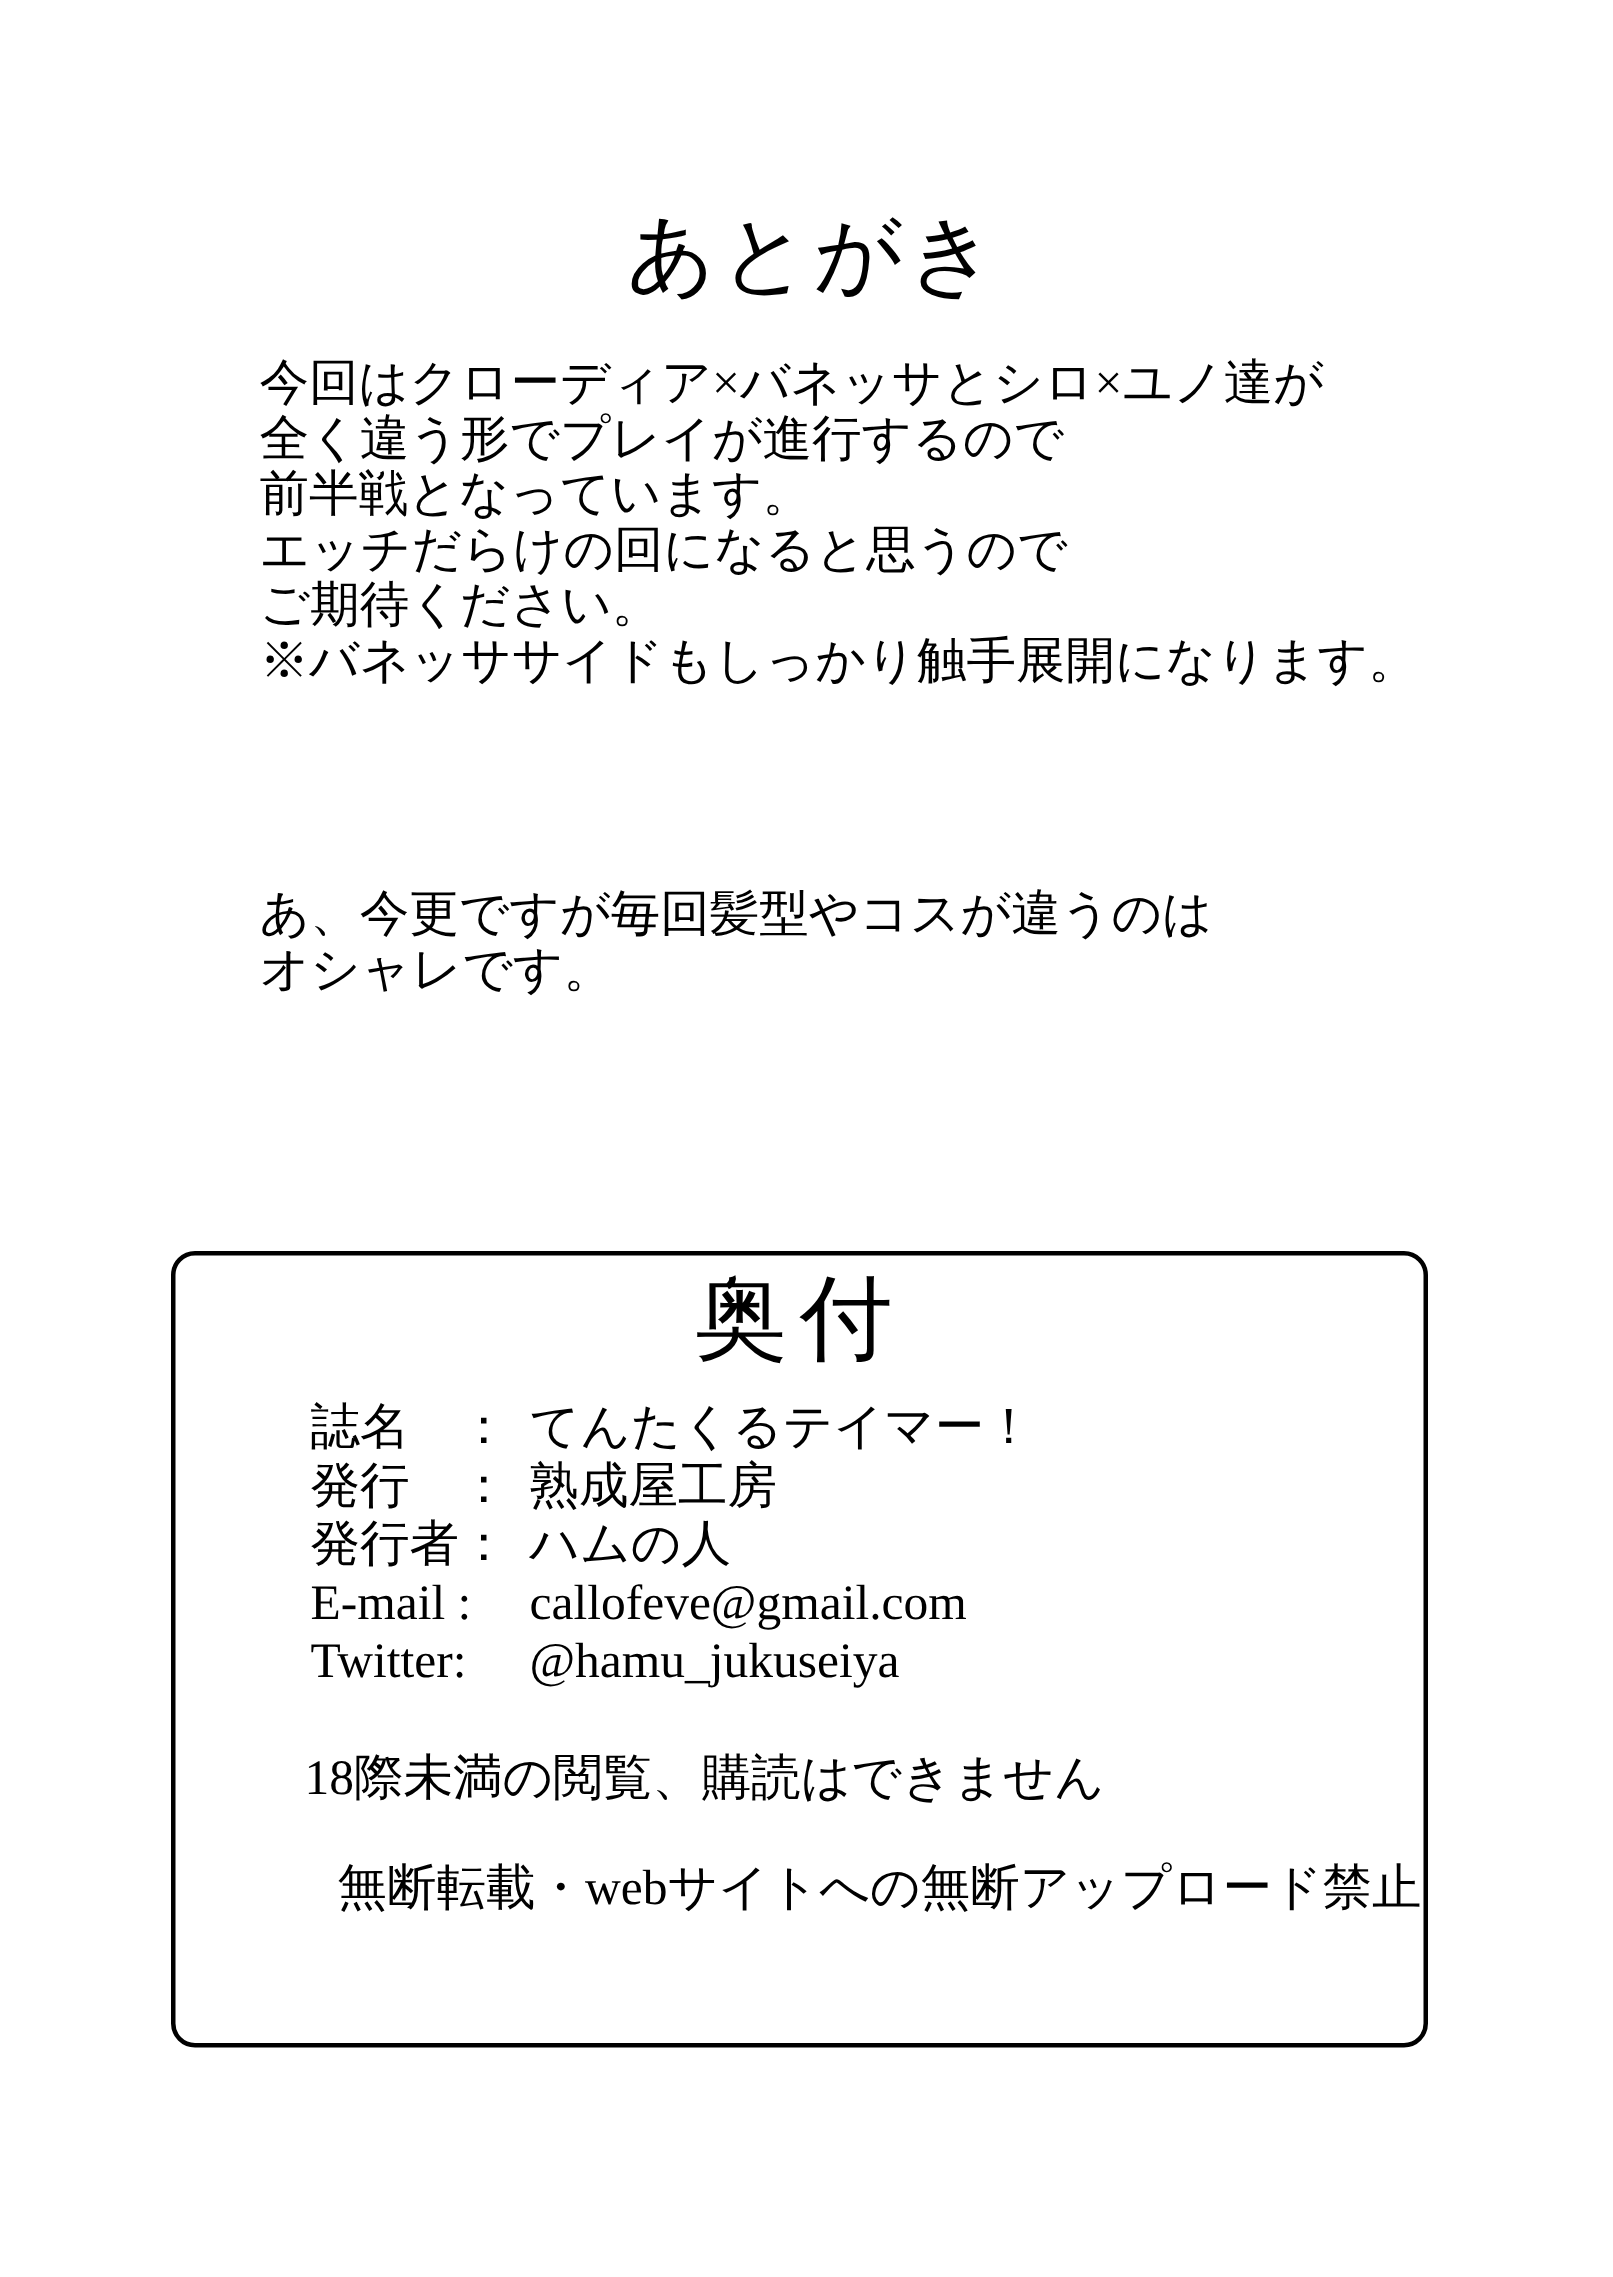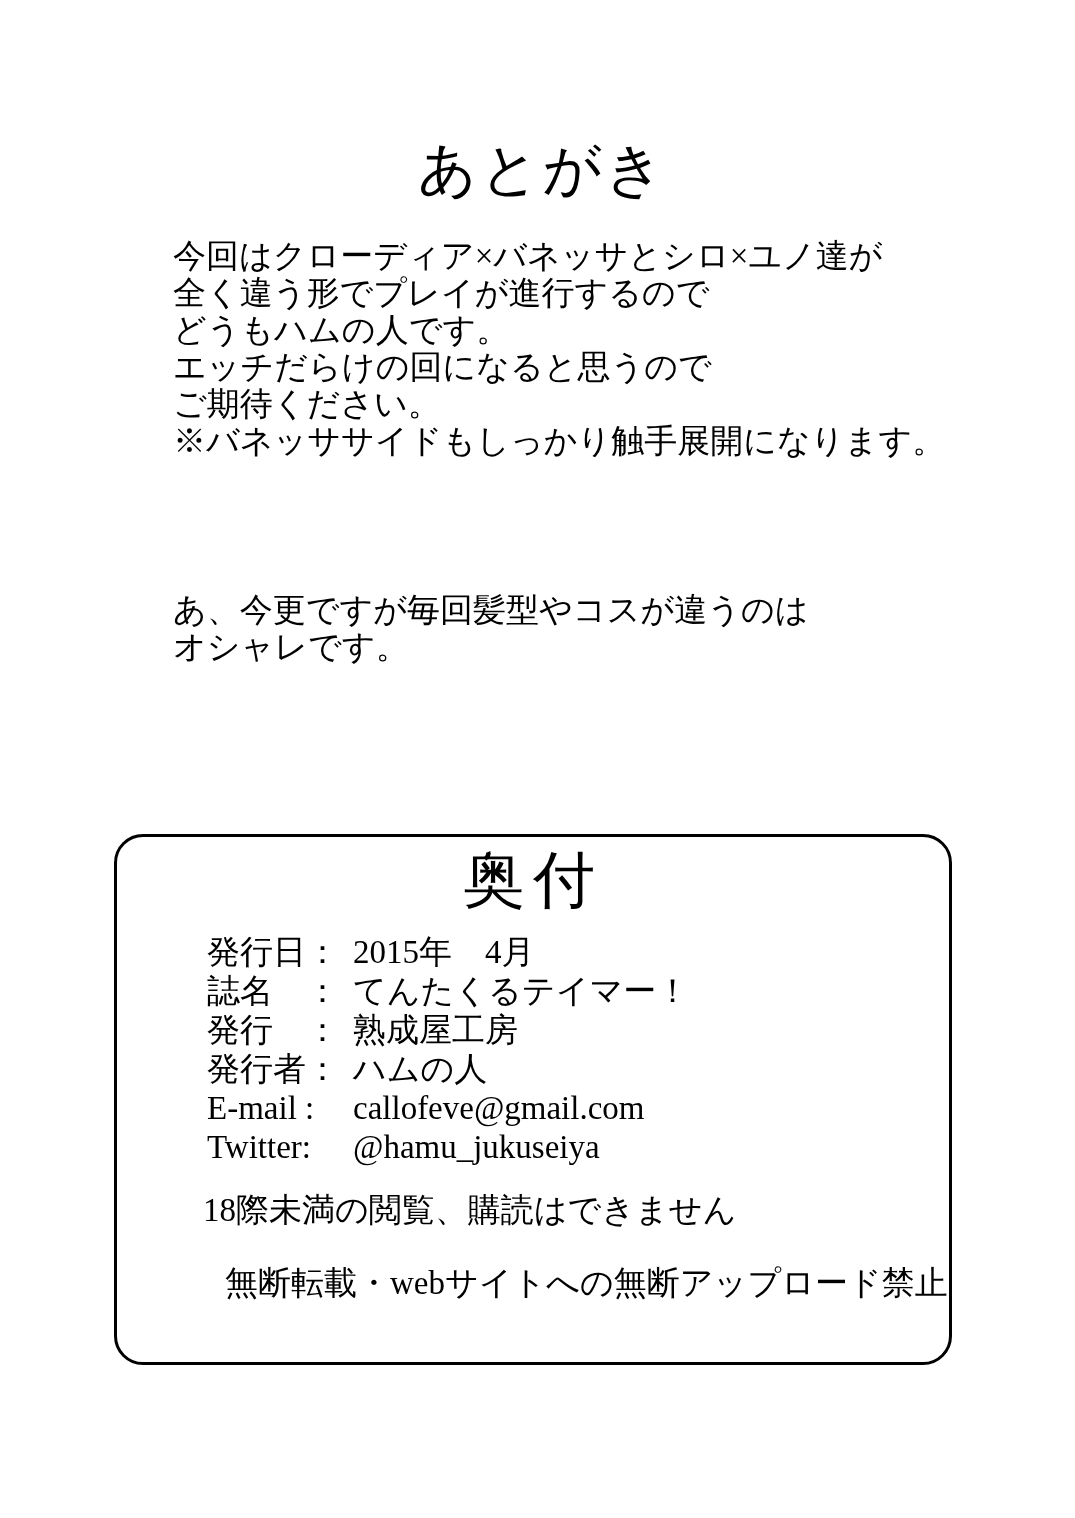--- a/index.html
+++ b/index.html
@@ -39,21 +39,21 @@
   .para1 { top: 238px; }
   .para2 { top: 592px; }
 
   .colophon {
     position: absolute;
     left: 114px;
     top: 834px;
     width: 838px;
     height: 531px;
     border: 3px solid #000000;
-    border-radius: 29px;
+    border-radius: 16px;
     box-sizing: border-box;
   }
   .colophon-title {
     margin-top: 12px;
     text-align: center;
     font-size: 62px;
     letter-spacing: 8px;
     line-height: 1.0;
   }
   .colophon-rows {
@@ -61,21 +61,21 @@
     margin-left: 90px;
     font-size: 33px;
     line-height: 39px;
     white-space: nowrap;
   }
   .colophon-row .label {
     display: inline-block;
     width: 146px;
   }
   .age-notice {
-    margin-top: 24px;
+    margin-top: 39px;
     margin-left: 86px;
     font-size: 33px;
     line-height: 39px;
     white-space: nowrap;
   }
   .warning {
     margin-top: 32px;
     margin-left: 108px;
     font-size: 33px;
     line-height: 43px;
@@ -85,38 +85,35 @@
 </head>
 <body>
 
 <div class="page">
 
   <h1 class="page-title">あとがき</h1>
 
   <div class="para para1">
     <div class="line">今回はクローディア×バネッサとシロ×ユノ達が</div>
     <div class="line">全く違う形でプレイが進行するので</div>
-    <div class="line">どうもハムの人です。</div>
+    <div class="line">前半戦となっています。</div>
     <div class="line">エッチだらけの回になると思うので</div>
     <div class="line">ご期待ください。</div>
     <div class="line">※バネッササイドもしっかり触手展開になります。</div>
   </div>
 
   <div class="para para2">
     <div class="line">あ、今更ですが毎回髪型やコスが違うのは</div>
     <div class="line">オシャレです。</div>
   </div>
 
   <div class="colophon">
     <div class="colophon-title">奥付</div>
 
     <div class="colophon-rows">
-      <div class="colophon-row">
-        <span class="label">発行日：</span><span class="value">2015年　4月</span>
-      </div>
       <div class="colophon-row">
         <span class="label">誌名　：</span><span class="value">てんたくるテイマー！</span>
       </div>
       <div class="colophon-row">
         <span class="label">発行　：</span><span class="value">熟成屋工房</span>
       </div>
       <div class="colophon-row">
         <span class="label">発行者：</span><span class="value">ハムの人</span>
       </div>
       <div class="colophon-row">

